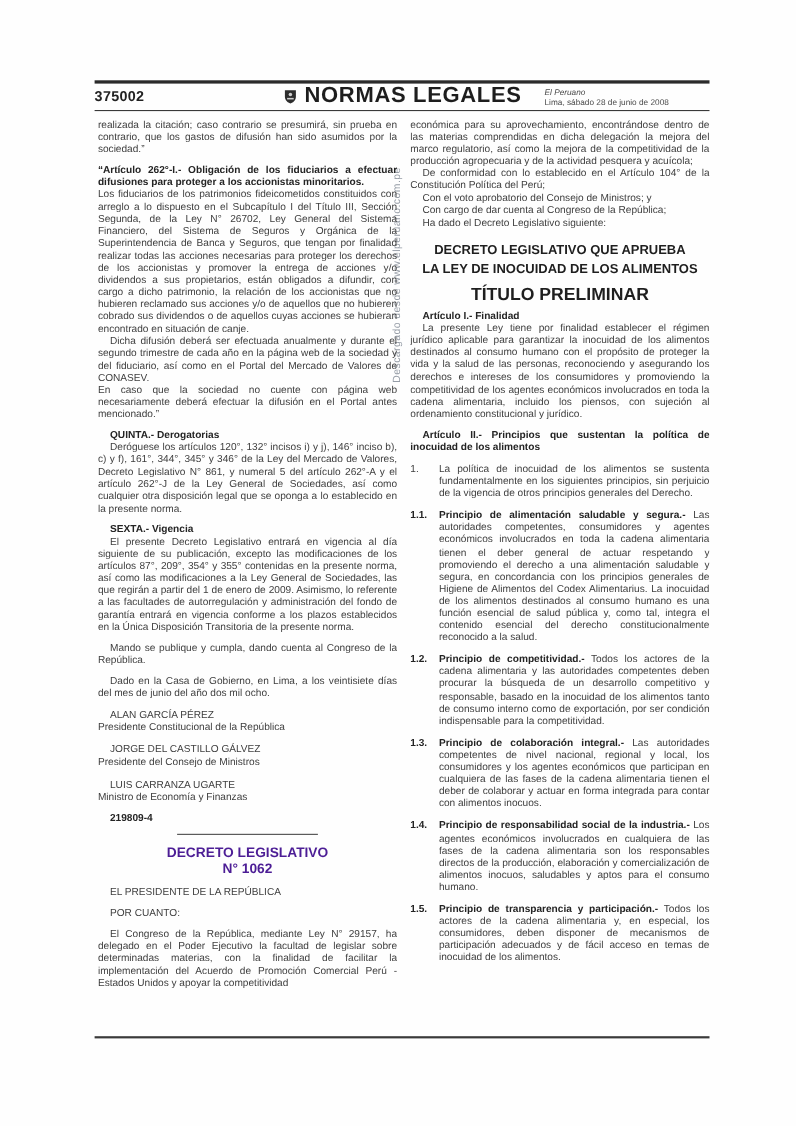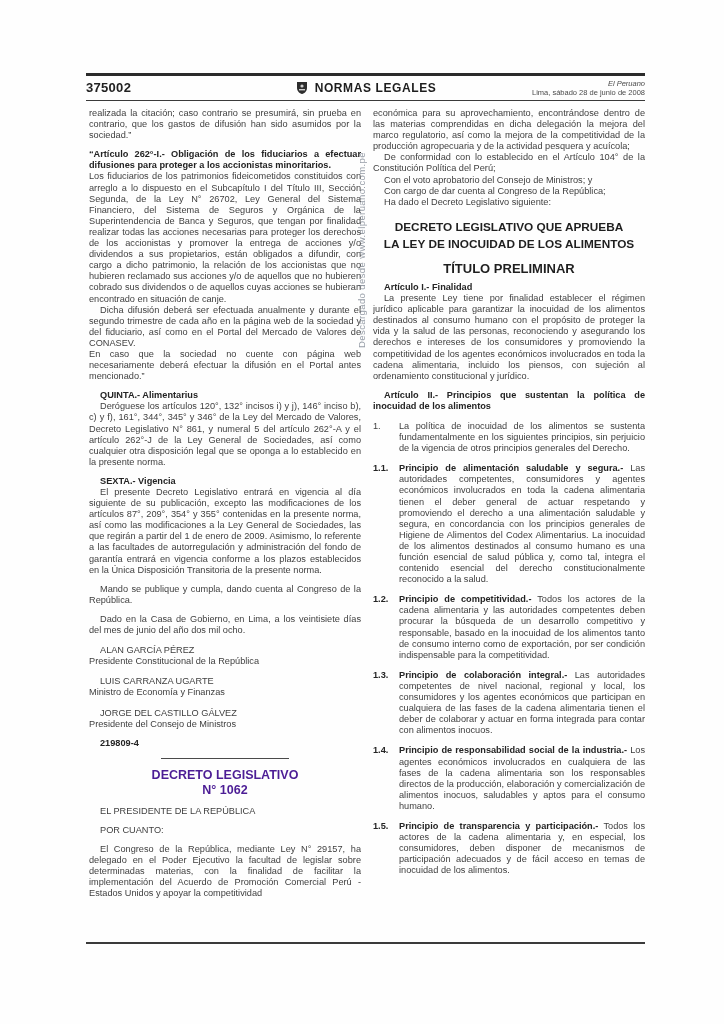--- a/index.html
+++ b/index.html
@@ -28,25 +28,25 @@
   }
   .page-number {
     width: 150px; font-size: 13px; font-weight: bold; color: #222;
     letter-spacing: 0.3px;
   }
   .masthead {
     flex: 1; display: flex; align-items: center; justify-content: center;
     gap: 6px;
   }
   .masthead-title {
-    font-size: 12px; font-weight: bold; color: #1d1d1d; letter-spacing: 0.6px;
+    font-size: 20px; font-weight: bold; color: #1d1d1d; letter-spacing: 0.6px;
   }
   .crest { width: 14px; height: 14px; display: inline-block; }
   .issue-info {
-    width: 150px; text-align: right; font-size: 7.5px; line-height: 9px;
+    width: 150px; text-align: left; font-size: 7.5px; line-height: 9px;
     color: #4a4a4a;
   }
   .issue-info .paper-name { font-style: italic; }
   
   .watermark {
     position: absolute; left: 212px; top: 244px; width: 300px; height: 12px;
     transform: rotate(-90deg);
     font-size: 9.5px; color: #959ca6; letter-spacing: 0.4px;
     text-align: center; white-space: nowrap;
   }
@@ -68,21 +68,21 @@
   }
   .decree-heading {
     margin-top: 9px; font-size: 12.5px; line-height: 15px;
     font-weight: bold; color: #4c1d95; text-align: center;
   }
   .decree-title {
     margin-top: 11px; font-size: 11.8px; line-height: 17px;
     font-weight: bold; color: #1f1f1f; text-align: center;
   }
   .titulo-preliminar {
-    margin-top: 10px; font-size: 13px; font-weight: bold; color: #1f1f1f;
+    margin-top: 10px; font-size: 16px; font-weight: bold; color: #1f1f1f;
     text-align: center;
   }
   .li { display: flex; margin-top: 9px; }
   .li .num  { width: 26px; flex: 0 0 26px; }
   .li .body { flex: 1; }
   
   .rule-bottom {
     position: absolute; left: 86px; top: 942px; width: 559px; height: 1.6px;
     background: #3a3a3a;
   }
@@ -115,40 +115,40 @@
   <div class="watermark">Descargado desde www.elperuano.com.pe</div>
 
   <div class="col col-left">
     <div>realizada la citación; caso contrario se presumirá, sin prueba en contrario, que los gastos de difusión han sido asumidos por la sociedad.”</div>
 
     <div class="b sp">“Artículo 262°-I.- Obligación de los fiduciarios a efectuar difusiones para proteger a los accionistas minoritarios.</div>
     <div>Los fiduciarios de los patrimonios fideicometidos constituidos con arreglo a lo dispuesto en el Subcapítulo I del Título III, Sección Segunda, de la Ley N° 26702, Ley General del Sistema Financiero, del Sistema de Seguros y Orgánica de la Superintendencia de Banca y Seguros, que tengan por finalidad realizar todas las acciones necesarias para proteger los derechos de los accionistas y promover la entrega de acciones y/o dividendos a sus propietarios, están obligados a difundir, con cargo a dicho patrimonio, la relación de los accionistas que no hubieren reclamado sus acciones y/o de aquellos que no hubieren cobrado sus dividendos o de aquellos cuyas acciones se hubieran encontrado en situación de canje.</div>
     <div class="ind">Dicha difusión deberá ser efectuada anualmente y durante el segundo trimestre de cada año en la página web de la sociedad y del fiduciario, así como en el Portal del Mercado de Valores de CONASEV.</div>
     <div>En caso que la sociedad no cuente con página web necesariamente deberá efectuar la difusión en el Portal antes mencionado.”</div>
 
-    <div class="b sp ind">QUINTA.- Alimentarius</div>
+    <div class="b sp ind">QUINTA.- Derogatorias</div>
     <div class="ind">Deróguese los artículos 120°, 132° incisos i) y j), 146° inciso b), c) y f), 161°, 344°, 345° y 346° de la Ley del Mercado de Valores, Decreto Legislativo N° 861, y numeral 5 del artículo 262°-A y el artículo 262°-J de la Ley General de Sociedades, así como cualquier otra disposición legal que se oponga a lo establecido en la presente norma.</div>
 
     <div class="b sp ind">SEXTA.- Vigencia</div>
     <div class="ind">El presente Decreto Legislativo entrará en vigencia al día siguiente de su publicación, excepto las modificaciones de los artículos 87°, 209°, 354° y 355° contenidas en la presente norma, así como las modificaciones a la Ley General de Sociedades, las que regirán a partir del 1 de enero de 2009. Asimismo, lo referente a las facultades de autorregulación y administración del fondo de garantía entrará en vigencia conforme a los plazos establecidos en la Única Disposición Transitoria de la presente norma.</div>
 
     <div class="sp ind">Mando se publique y cumpla, dando cuenta al Congreso de la República.</div>
     <div class="sp ind">Dado en la Casa de Gobierno, en Lima, a los veintisiete días del mes de junio del año dos mil ocho.</div>
 
     <div class="sig">
       <div class="ind">ALAN GARCÍA PÉREZ</div>
       <div>Presidente Constitucional de la República</div>
     </div>
     <div class="sig">
+      <div class="ind">JORGE DEL CASTILLO GÁLVEZ</div>
+      <div>Presidente del Consejo de Ministros</div>
+    </div>
+    <div class="sig">
       <div class="ind">LUIS CARRANZA UGARTE</div>
       <div>Ministro de Economía y Finanzas</div>
-    </div>
-    <div class="sig">
-      <div class="ind">JORGE DEL CASTILLO GÁLVEZ</div>
-      <div>Presidente del Consejo de Ministros</div>
     </div>
 
     <div class="b sp ind">219809-4</div>
 
     <div class="divider"></div>
 
     <div class="decree-heading">
       <div>DECRETO LEGISLATIVO</div>
       <div>N° 1062</div>
     </div>

